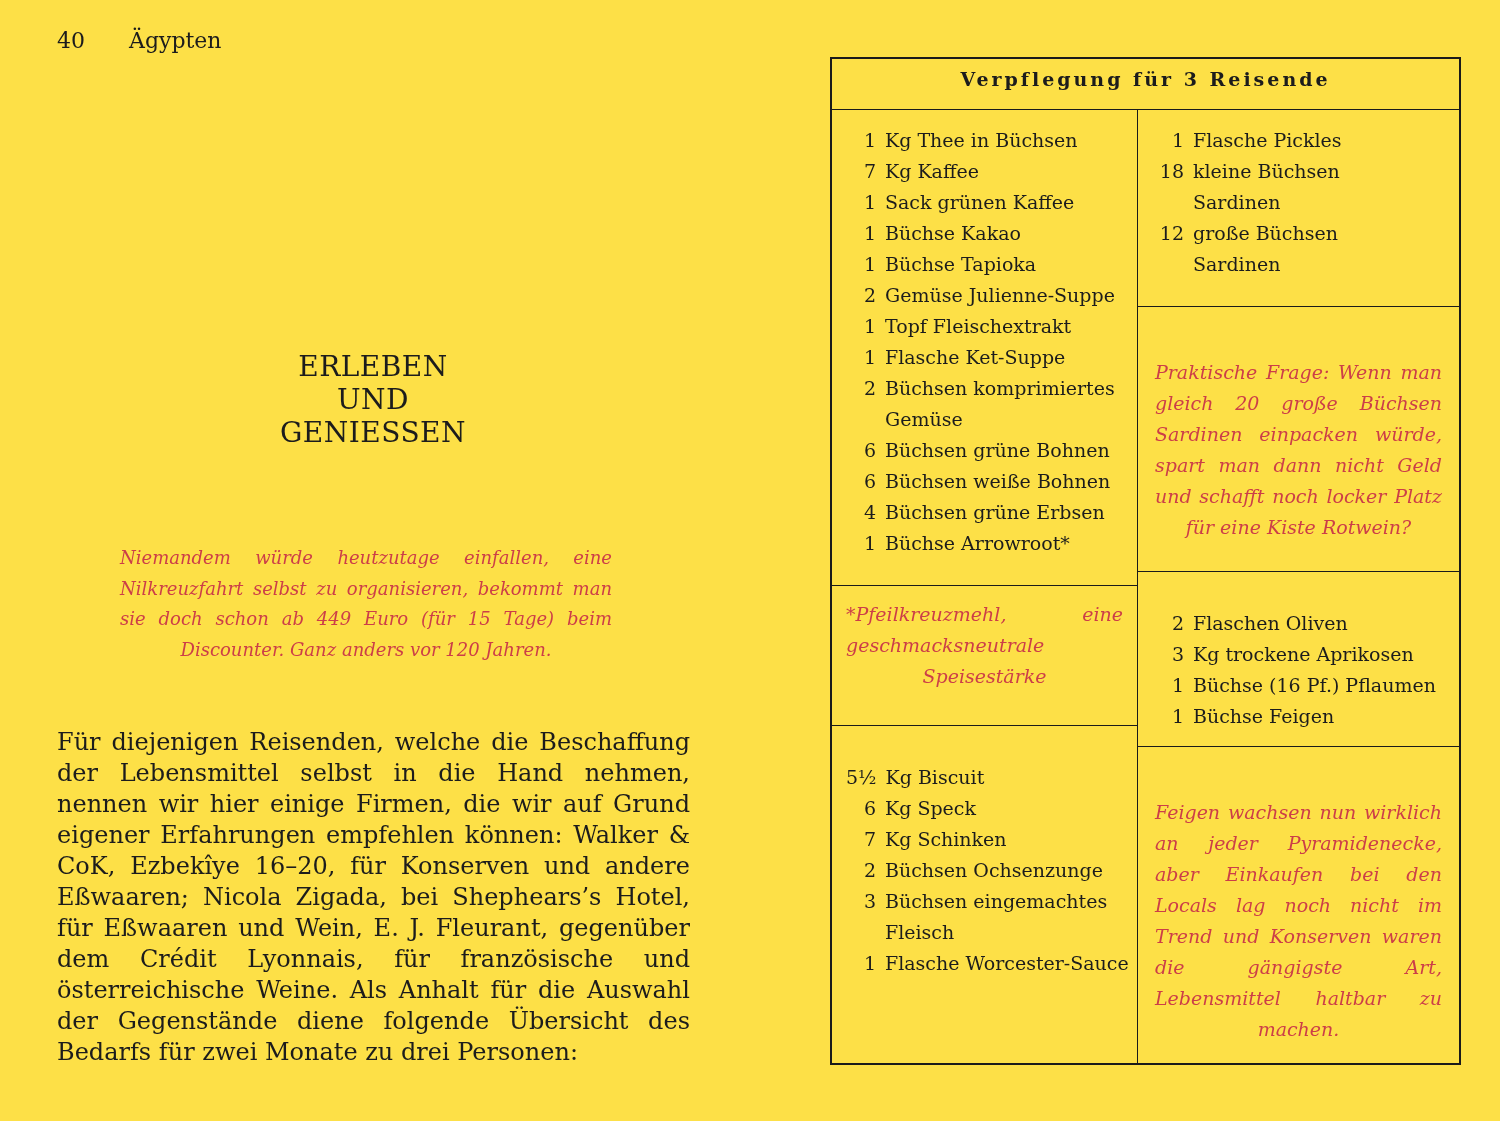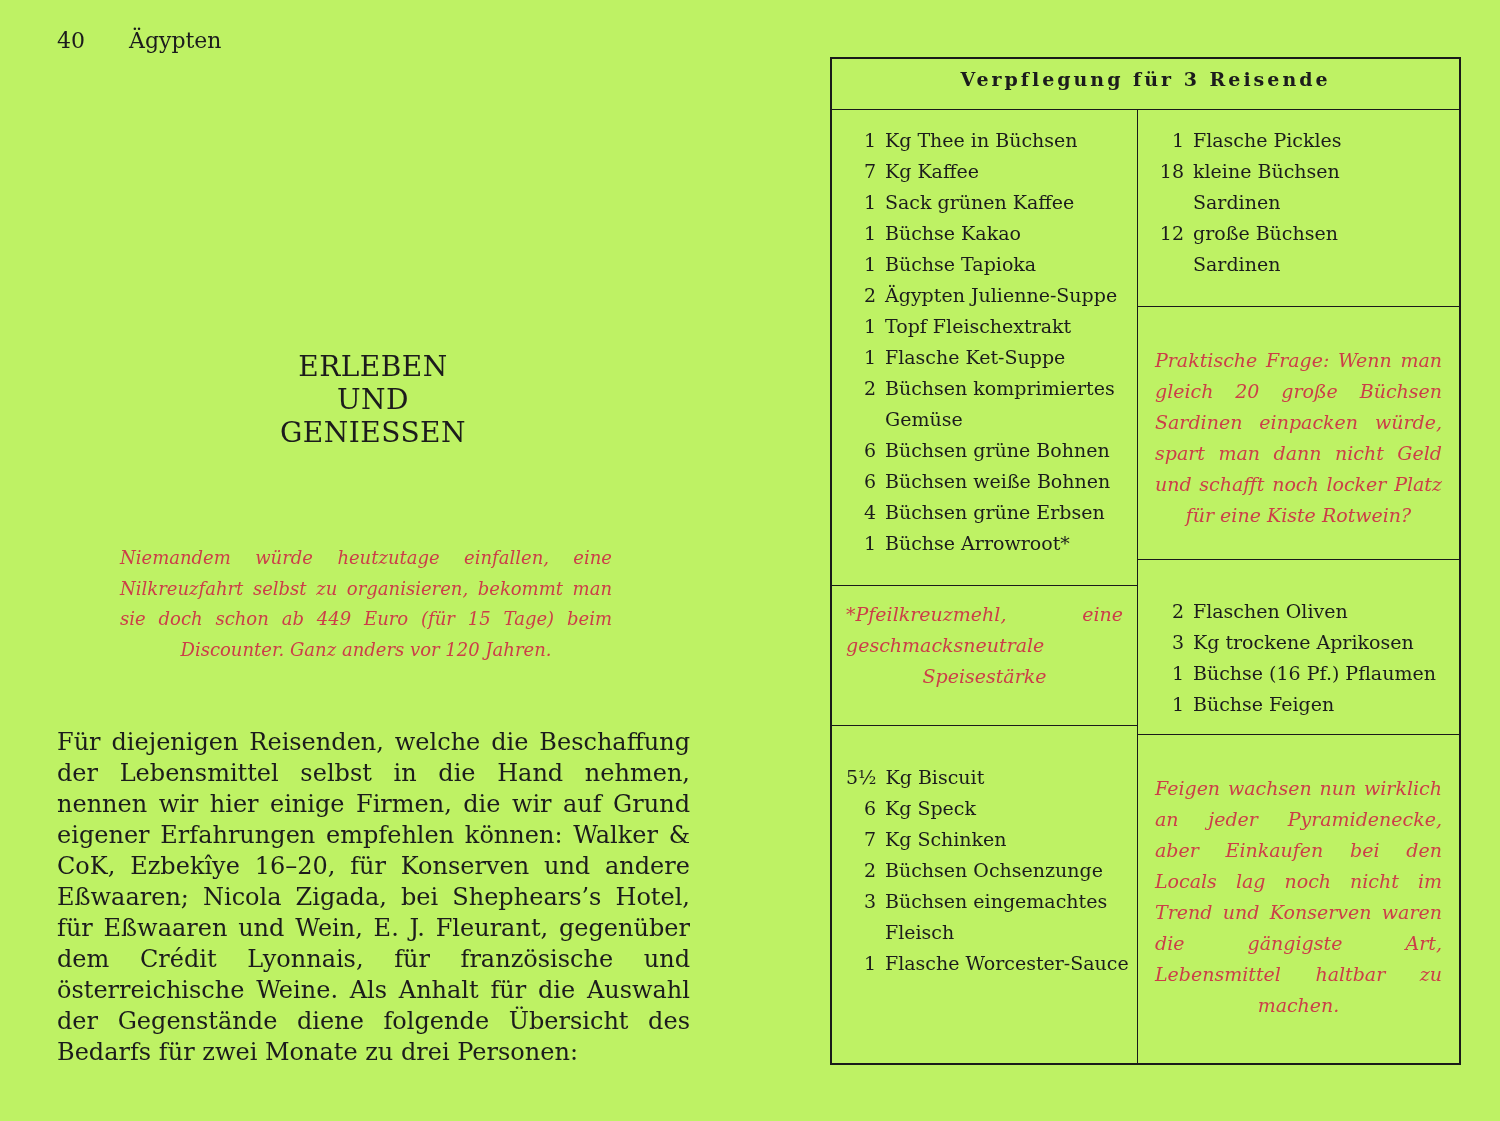--- a/index.html
+++ b/index.html
@@ -1,18 +1,18 @@
 <!DOCTYPE html>
 <html lang="de" style="--accent: #cc3e48; --ink: #1c1c1c;"><head>
 <meta charset="utf-8">
 <style>
   :root{ --accent:#cc3e48; --ink:#1c1c1c; --rule:#1a1a1a; }
   html,body{ margin:0; padding:0; background:#ffffff; }
   #page{
-    position:relative; width:1500px; height:1121px; background:#bef264;
+    position:relative; width:1500px; height:1121px; background:#fde047;
     font-family:"DejaVu Serif", serif; color:var(--ink); overflow:hidden;
   }
 
   
   .folio{ position:absolute; left:57px; top:28px; font-size:22px; }
   .folio .chapter{ margin-left:44px; }
 
   .heading{
     position:absolute; left:57px; top:350px; width:632px;
     text-align:center; font-size:28px; line-height:33px; letter-spacing:.5px;
@@ -54,21 +54,21 @@
 
   .item{ display:flex; font-size:19px; line-height:31px; }
   .item .qty{ flex:0 0 auto; min-width:30px; text-align:right; margin-right:9px; }
   .item .txt{ white-space:pre-line; }
 
   .note{
     color:var(--accent); font-style:italic; font-size:19px; line-height:31px;
     text-align:justify; text-align-last:center;
   }
   .col-left .note{ padding:13px 14px 33px; }
-  .col-right .note{ padding:38px 17px 28px;font-style:italic; }
+  .col-right .note{ padding:50px 17px 28px;font-style:italic; }
   .col-right .note.last{ padding-bottom:20px; }
 </style>
 </head>
 <body>
 
 <div id="page">
 
   <div class="folio">
     <span>40</span><span class="chapter">Ägypten</span>
   </div>
@@ -110,21 +110,21 @@
               <span class="txt">Büchse Kakao</span>
             </div>
 
             <div class="item">
               <span class="qty">1</span>
               <span class="txt">Büchse Tapioka</span>
             </div>
 
             <div class="item">
               <span class="qty">2</span>
-              <span class="txt">Ägypten Julienne-Suppe</span>
+              <span class="txt">Gemüse Julienne-Suppe</span>
             </div>
 
 
             <div class="item">
               <span class="qty">1</span>
               <span class="txt">Topf Fleischextrakt</span>
             </div>
 
             <div class="item">
               <span class="qty">1</span>

